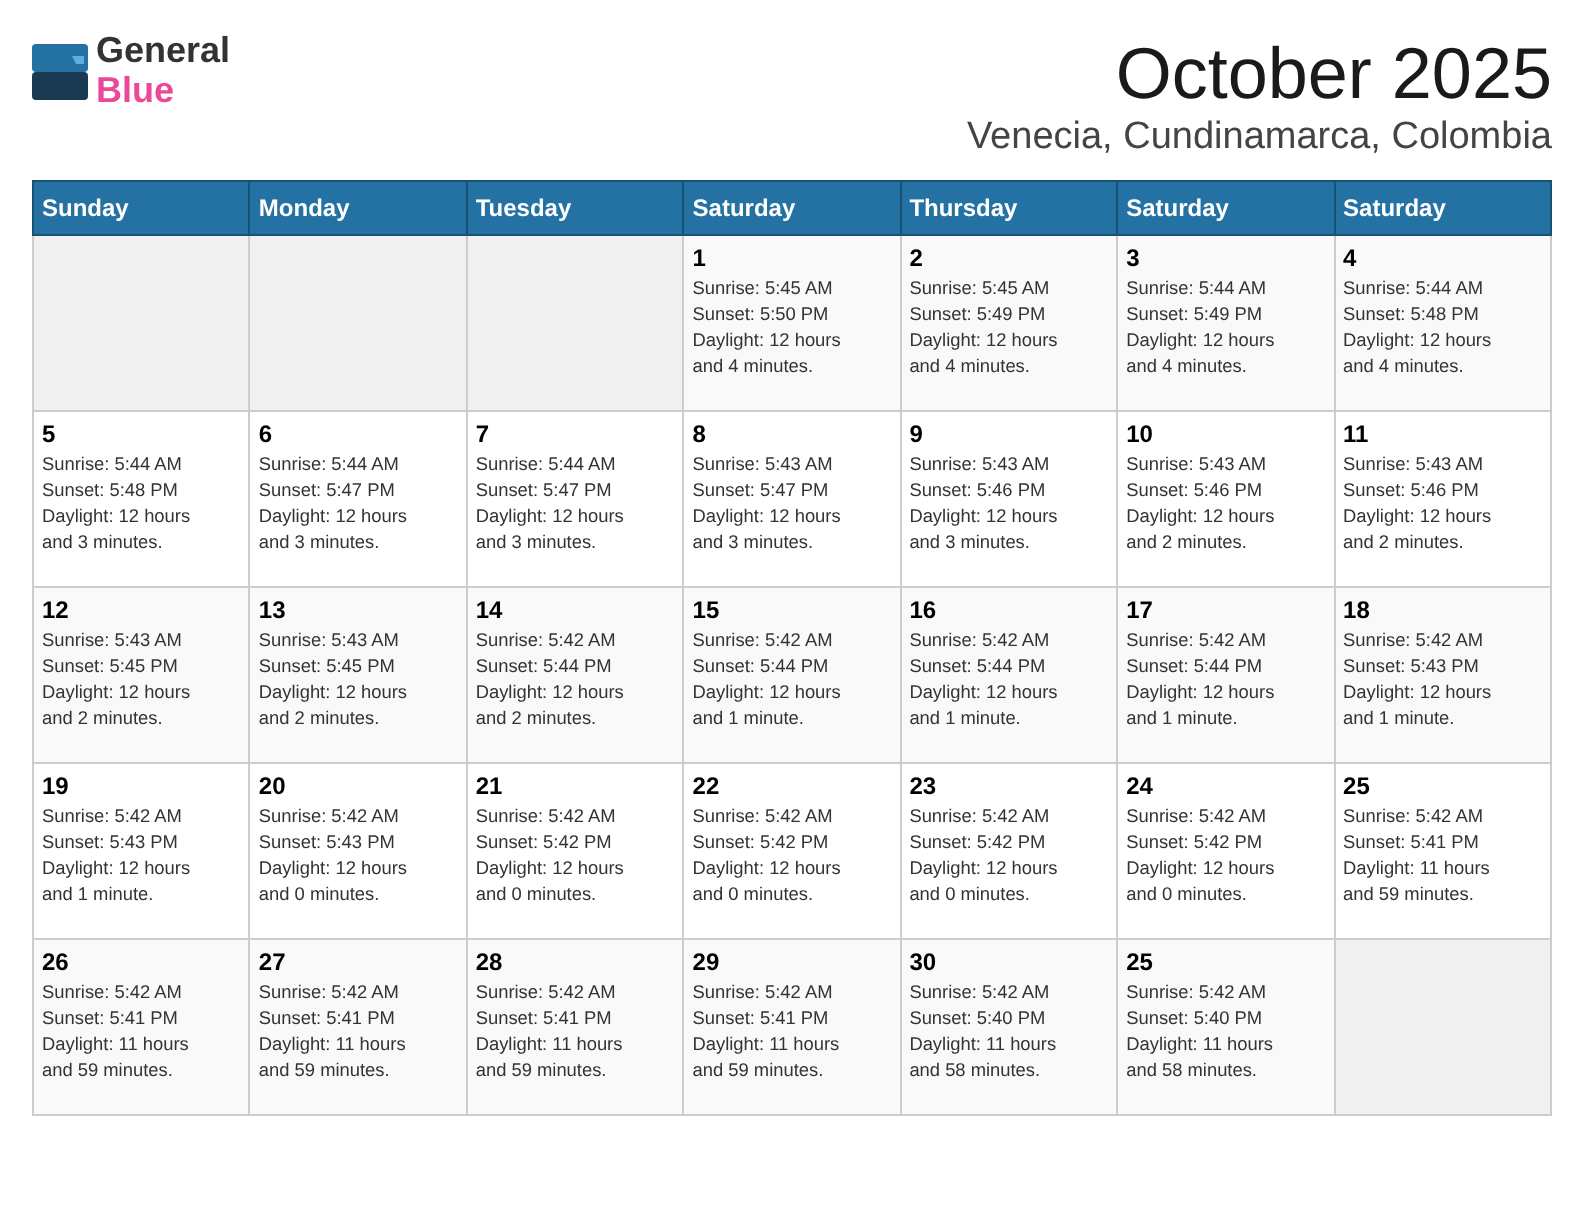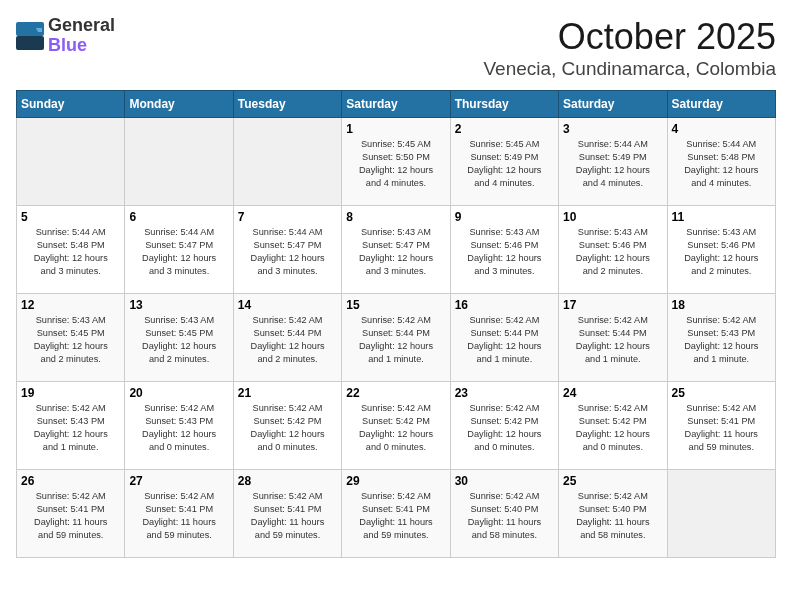--- a/index.html
+++ b/index.html
@@ -21,21 +21,21 @@
       align-items: center;
     }
     .logo-text {
       display: flex;
       flex-direction: column;
       font-size: 18px;
       font-weight: bold;
       line-height: 1.1;
     }
     .logo-general { color: #333; }
-    .logo-blue { color: #8b5cf6; }
+    .logo-blue { color: #ec4899; }
     .logo-icon {
       width: 28px;
       height: 28px;
       margin-right: 4px;
     }
     .title-block {
       text-align: right;
     }
     .month-title {
       font-size: 36px;
@@ -79,21 +79,20 @@
     .day-number {
       font-size: 12px;
       font-weight: bold;
       margin-bottom: 2px;
       color: #000;
     }
     .day-info {
       line-height: 1.4;
       color: #333;
       font-size: 9.2px;
-      text-align: center;
     }
     .empty-cell {
       background-color: #f0f0f0 !important;
     }
   </style>
 </head>
 <body>
 
 <div class="header">
   <div class="logo">

